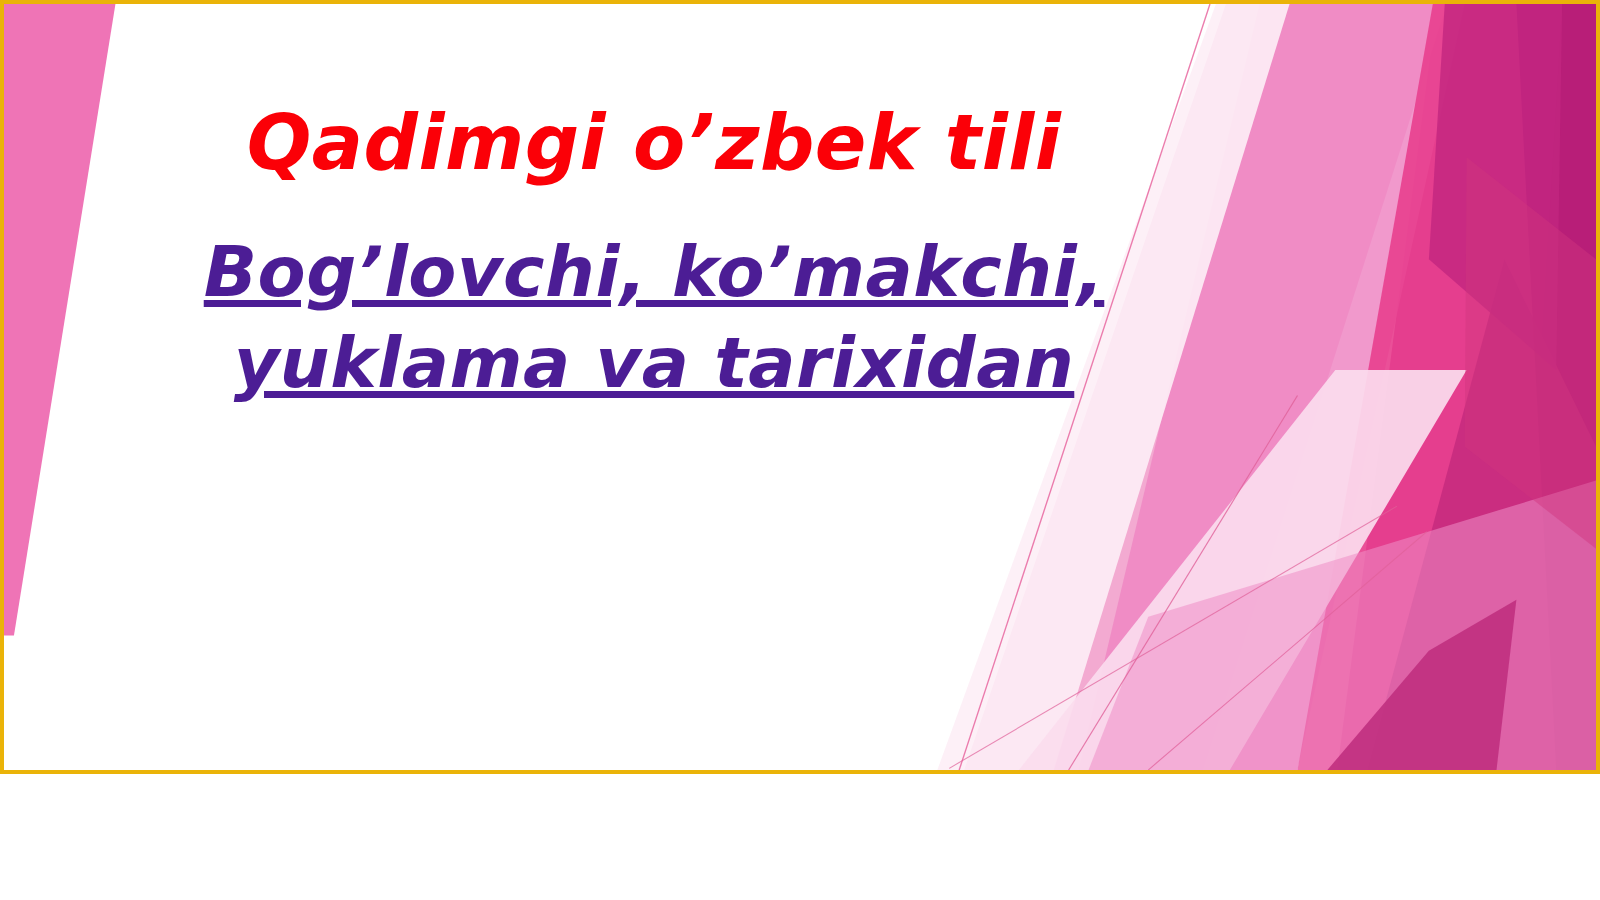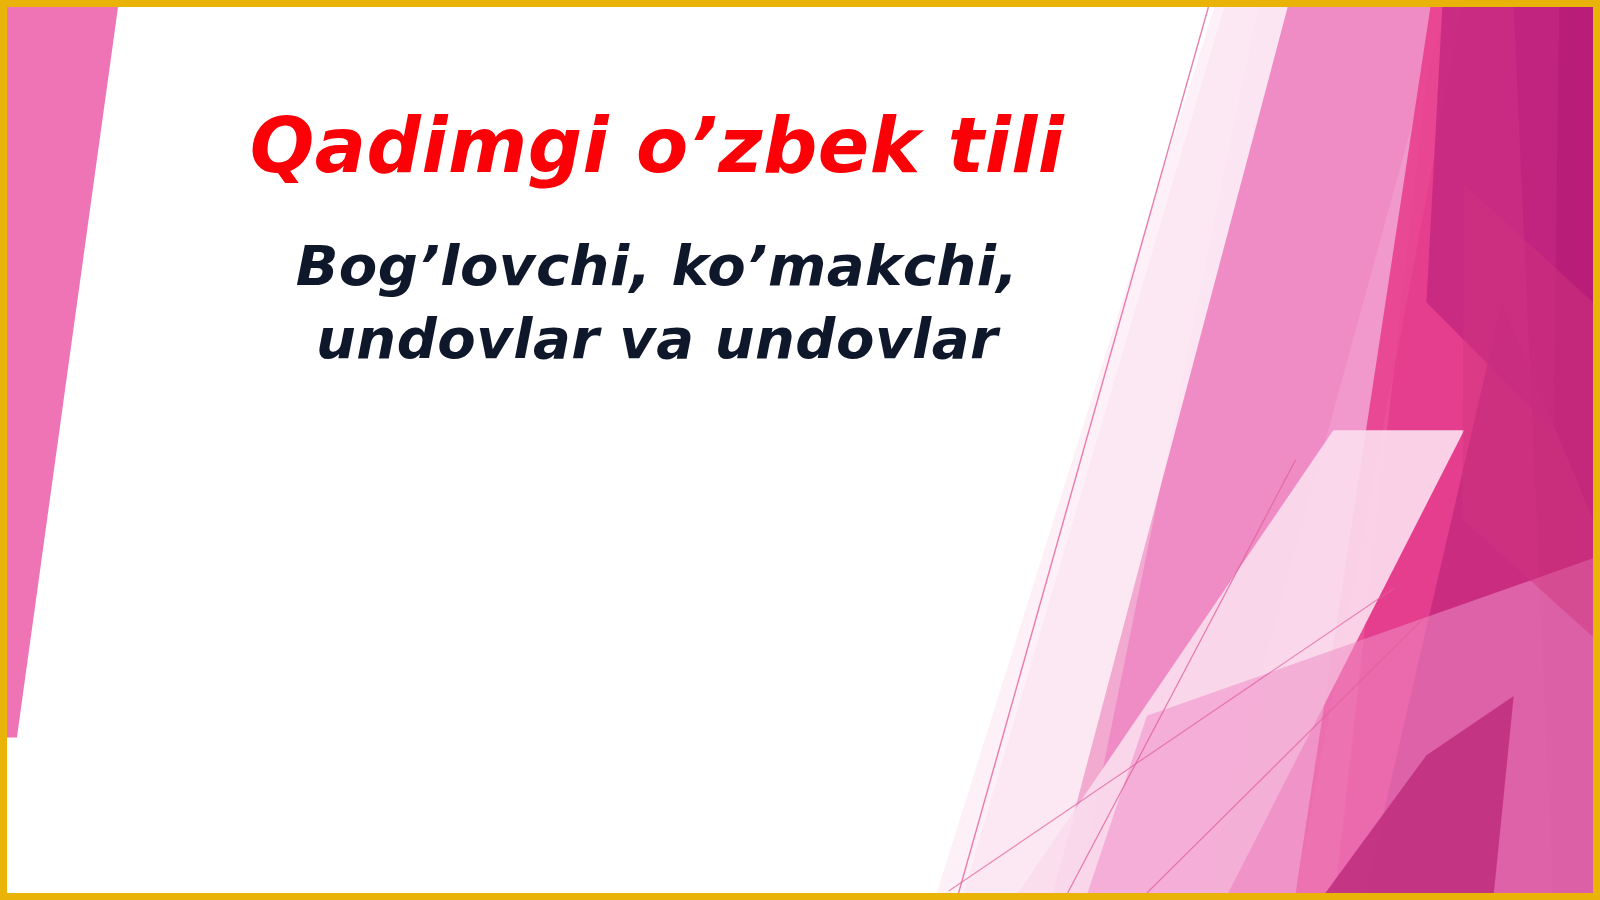--- a/index.html
+++ b/index.html
@@ -8,25 +8,25 @@
     padding: 0;
     background: #ffffff;
   }
   body {
     font-family: "DejaVu Sans", sans-serif;
   }
 
   .slide {
     position: relative;
     width: 1600px;
-    height: 900px;
+    height: 774px;
     background: #ffffff;
     overflow: hidden;
     box-sizing: border-box;
-    border: 7px solid #eab308;
+    border: 4px solid #eab308;
   }
 
   
   .bg-art {
     position: absolute;
     inset: 0;
     width: 100%;
     height: 100%;
     pointer-events: none;
   }
@@ -59,25 +59,26 @@
 
   .subtitle-block {
     margin: 0;
   }
 
   .subtitle-line {
     display: block;
     font-family: "DejaVu Sans", sans-serif;
     font-weight: 700;
     font-style: italic;
-    font-size: 56px;
+    font-size: 70px;
     line-height: 1.3;
     letter-spacing: 0.5px;
-    color: #0f172a;
+    color: #4c1d95;
     white-space: nowrap;
+    text-decoration: underline;
   }
 </style>
 </head>
 <body>
 
 <div class="slide">
 
   <svg class="bg-art" viewBox="0 0 1600 900" preserveAspectRatio="none">
 
     <polygon points="0,0 112,0 10,742 0,742" fill="#ef74b6"></polygon>
@@ -113,18 +114,18 @@
   </svg>
 
   <div class="content">
 
     <div class="title-block">
       <span class="title-line">Qadimgi o’zbek tili</span>
     </div>
 
     <div class="subtitle-block">
       <span class="subtitle-line">Bog’lovchi, ko’makchi,</span>
-      <span class="subtitle-line">undovlar va undovlar</span>
+      <span class="subtitle-line">yuklama va tarixidan</span>
     </div>
 
   </div>
 
 </div>
 
 </body></html>

